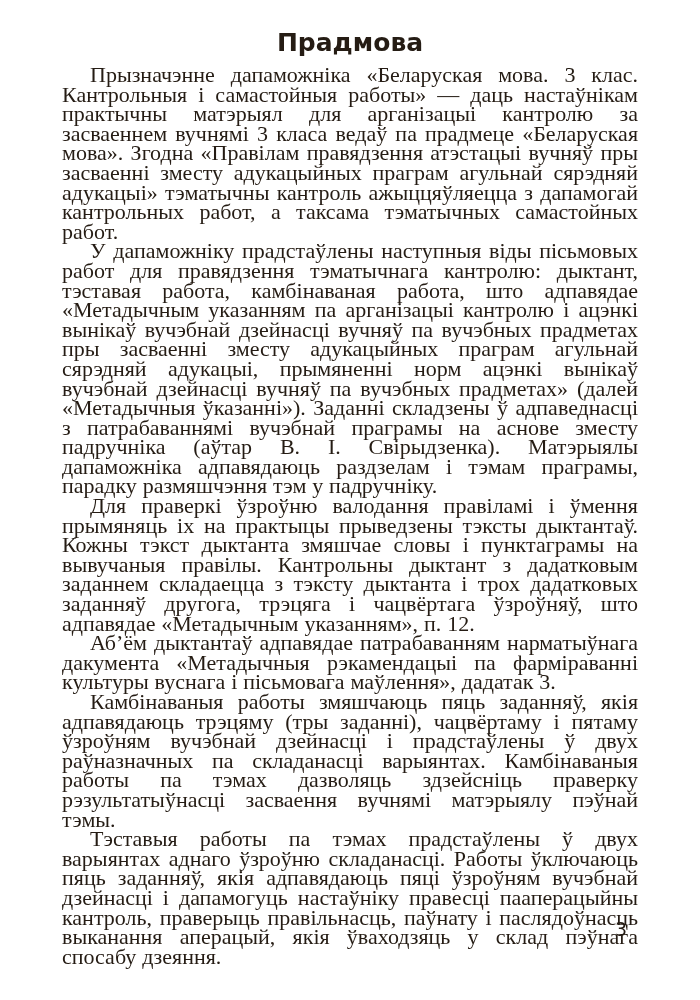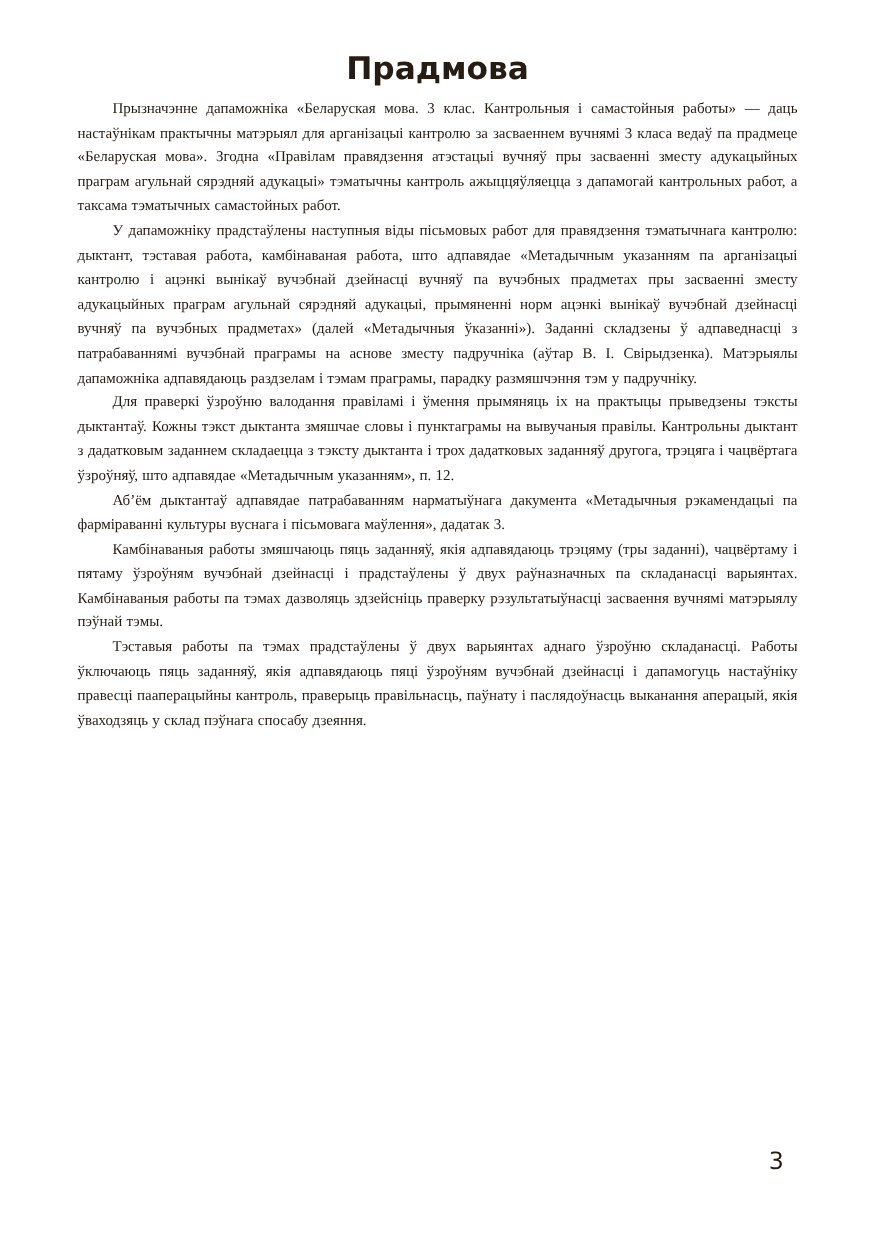--- a/index.html
+++ b/index.html
@@ -10,33 +10,33 @@
   .page {
     position: relative;
     width: 700px;
     height: 1000px;
     background: #ffffff;
     overflow: hidden;
     box-sizing: border-box;
   }
   .title {
     margin: 0;
-    padding-top: 40px;
+    padding-top: 28px;
     text-align: center;
     font-family: "DejaVu Sans", sans-serif;
     font-weight: 700;
     font-size: 25px;
     line-height: 30px;
     color: #251c14;
   }
   .content {
     margin: 7px auto 0 auto;
     width: 576px;
     font-family: "Liberation Serif", "DejaVu Serif", serif;
-    font-size: 12px;
+    font-size: 22px;
     line-height: 19.6px;
     color: #251c14;
     text-align: justify;
     hyphens: auto;
     -webkit-hyphens: auto;
     word-spacing: 0.4px;
   }
   .content p {
     margin: 0;
     text-indent: 28px;

